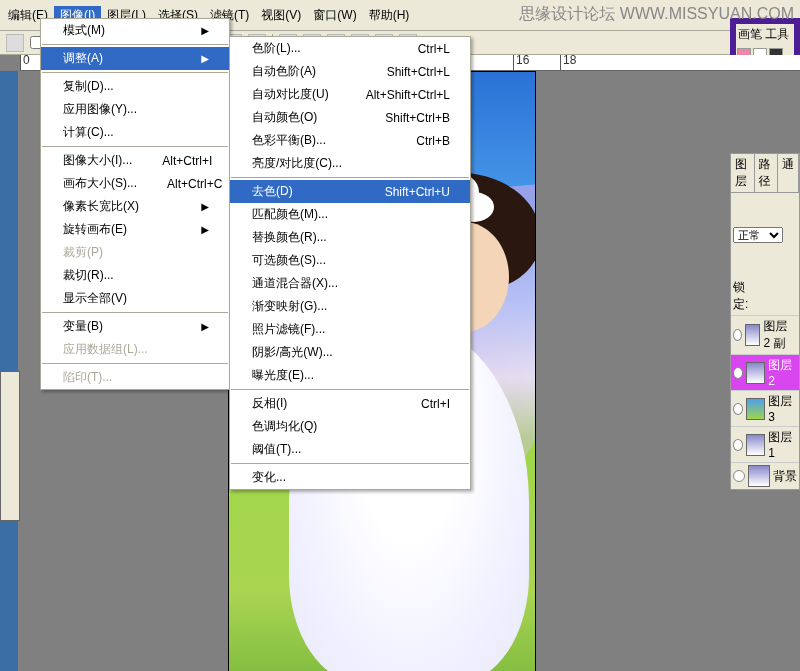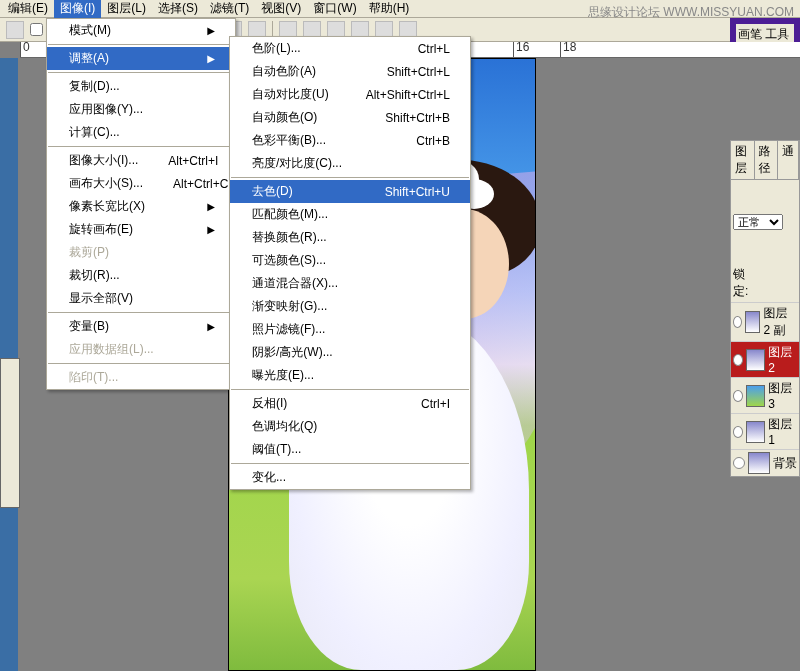--- a/index.html
+++ b/index.html
@@ -1,17 +1,17 @@
 <!DOCTYPE html>
 <html><head>
 <meta charset="utf-8">
 <style>
 * { margin: 0; padding: 0; box-sizing: border-box; font-family: "Microsoft YaHei", SimSun, Arial, sans-serif; font-size: 12px; }
 body { background: #808080; width: 800px; height: 671px; overflow: hidden; position: relative; }
-.menubar { background: #ece9d8; height: 18px; display: flex; align-items: center; padding: 0 2px; border-bottom: 1px solid #aca899; text-align: right; }
+.menubar { background: #ece9d8; height: 31px; display: flex; align-items: center; padding: 0 2px; border-bottom: 1px solid #aca899; text-align: right; }
 .menubar .menu-item { padding: 1px 6px; cursor: default; }
 .menubar .menu-item.active { background: #316ac5; color: #fff; }
 .toolbar { background: #ece9d8; height: 24px; display: flex; align-items: center; padding: 0 6px; gap: 6px; border-bottom: 1px solid #aca899; }
 .toolbar .tb-icon { width: 18px; height: 18px; background: #ddd; border: 1px solid #bbb; }
 .toolbar .sep { width: 1px; height: 18px; background: #aca899; }
 .ruler-h { background: #fff; height: 16px; margin-left: 20px; position: relative; border-bottom: 1px solid #666; font-size: 9px; color: #333; overflow: hidden; }
 .ruler-h .tick { position: absolute; top: 0; height: 16px; border-left: 1px solid #555; padding-left: 2px; line-height: 10px; }
 .workspace { position: relative; background: #808080; height: 613px; }
 .canvas { position: absolute; left: 228px; top: 0; width: 308px; height: 613px; background: linear-gradient(180deg,#2a72d6 0%,#4c9fec 25%,#9dd3ff 38%,#f8fff2 50%,#9fd64a 60%,#aad552 85%,#7fbb3e 100%); border: 1px solid #000; overflow: hidden; }
 .canvas .clouds { position: absolute; top: 60px; left: 0; right: 0; height: 120px; background: radial-gradient(ellipse 80px 40px at 60px 40px,#fff 40%,transparent 60%), radial-gradient(ellipse 100px 50px at 200px 60px,#fff 35%,transparent 55%); }
@@ -20,33 +20,33 @@
 .canvas .head { position: absolute; top: 150px; left: 190px; width: 90px; height: 110px; background: #f5d5b8; border-radius: 50%; }
 .canvas .hair { position: absolute; top: 100px; left: 140px; width: 170px; height: 120px; background: #2a1810; border-radius: 50% 50% 40% 40%; }
 .canvas .flower { position: absolute; top: 100px; left: 160px; width: 70px; height: 60px; background: #fff; border-radius: 50%; box-shadow: 30px -10px 0 -10px #fff, 50px 5px 0 -15px #fff; }
 .menu-dropdown { position: absolute; background: #fff; border: 1px solid #aca899; box-shadow: 2px 2px 3px rgba(0,0,0,0.3); z-index: 100; }
 .menu-dropdown .mi { display: flex; justify-content: space-between; padding: 3px 20px 3px 22px; cursor: default; white-space: nowrap; min-height: 18px; align-items: center; }
 .menu-dropdown .mi.highlighted { background: #316ac5; color: #fff; }
 .menu-dropdown .mi.disabled { color: #aca899; }
 .menu-dropdown .mi .arrow { margin-left: 20px; font-size: 10px; }
 .menu-dropdown .mi .shortcut { margin-left: 30px; color: inherit; }
 .menu-dropdown .divider { border-top: 1px solid #aca899; margin: 2px 1px; }
-#menu1 { left: 40px; top: 18px; width: 190px; margin-left: 6px; }
+#menu1 { left: 40px; top: 18px; width: 190px; }
 #menu2 { left: 229px; top: 36px; width: 242px; }
 .layers-panel { position: absolute; right: 0; top: 82px; width: 70px; background: #ece9d8; border: 1px solid #999; font-size: 11px; }
 .layers-panel .tabs { display: flex; background: #ece9d8; border-bottom: 1px solid #999; }
 .layers-panel .tab { padding: 2px 4px; border-right: 1px solid #999; }
 .layers-panel .row { display: flex; align-items: center; padding: 2px; gap: 2px; margin-top: 32px; }
 .layers-panel select { width: 50px; font-size: 11px; }
 .layers-panel .layer { display: flex; align-items: center; padding: 2px; border-top: 1px solid #ccc; gap: 3px; }
-.layers-panel .layer.sel { background: #b91c1c; color: #fff; }
+.layers-panel .layer.sel { background: #d946ef; color: #fff; }
 .layers-panel .eye { width: 12px; height: 12px; background: #fff; border: 1px solid #888; border-radius: 50%; }
 .layers-panel .thumb { width: 22px; height: 22px; border: 1px solid #666; background: linear-gradient(#4c9fec,#9fd64a); }
 .layers-panel .thumb.p { background: linear-gradient(#8888cc,#fff); }
-.watermark { position: absolute; top: 4px; right: 6px; font-size: 12px; color: #888; z-index: 200; }
+.watermark { position: absolute; top: 4px; right: 6px; font-size: 16px; color: #888; z-index: 200; }
 .brush-panel { position: absolute; right: 0; top: 18px; height: 44px; width: 70px; background: #ece9d8; border: 6px solid #4c1d95; font-size: 11px; }
 .brush-panel .sw { display: inline-block; width: 14px; height: 14px; border: 1px solid #999; margin: 3px 1px; }
 .left-strip { position: absolute; left: 0; top: 0; width: 18px; height: 100%; background: #3a6ea5; }
 .mini-left { position: absolute; left: 0; top: 300px; width: 20px; height: 150px; background: #ece9d8; border: 1px solid #666; }
 </style>
 </head>
 <body>
 
 <div class="watermark">思缘设计论坛  WWW.MISSYUAN.COM</div>
 

